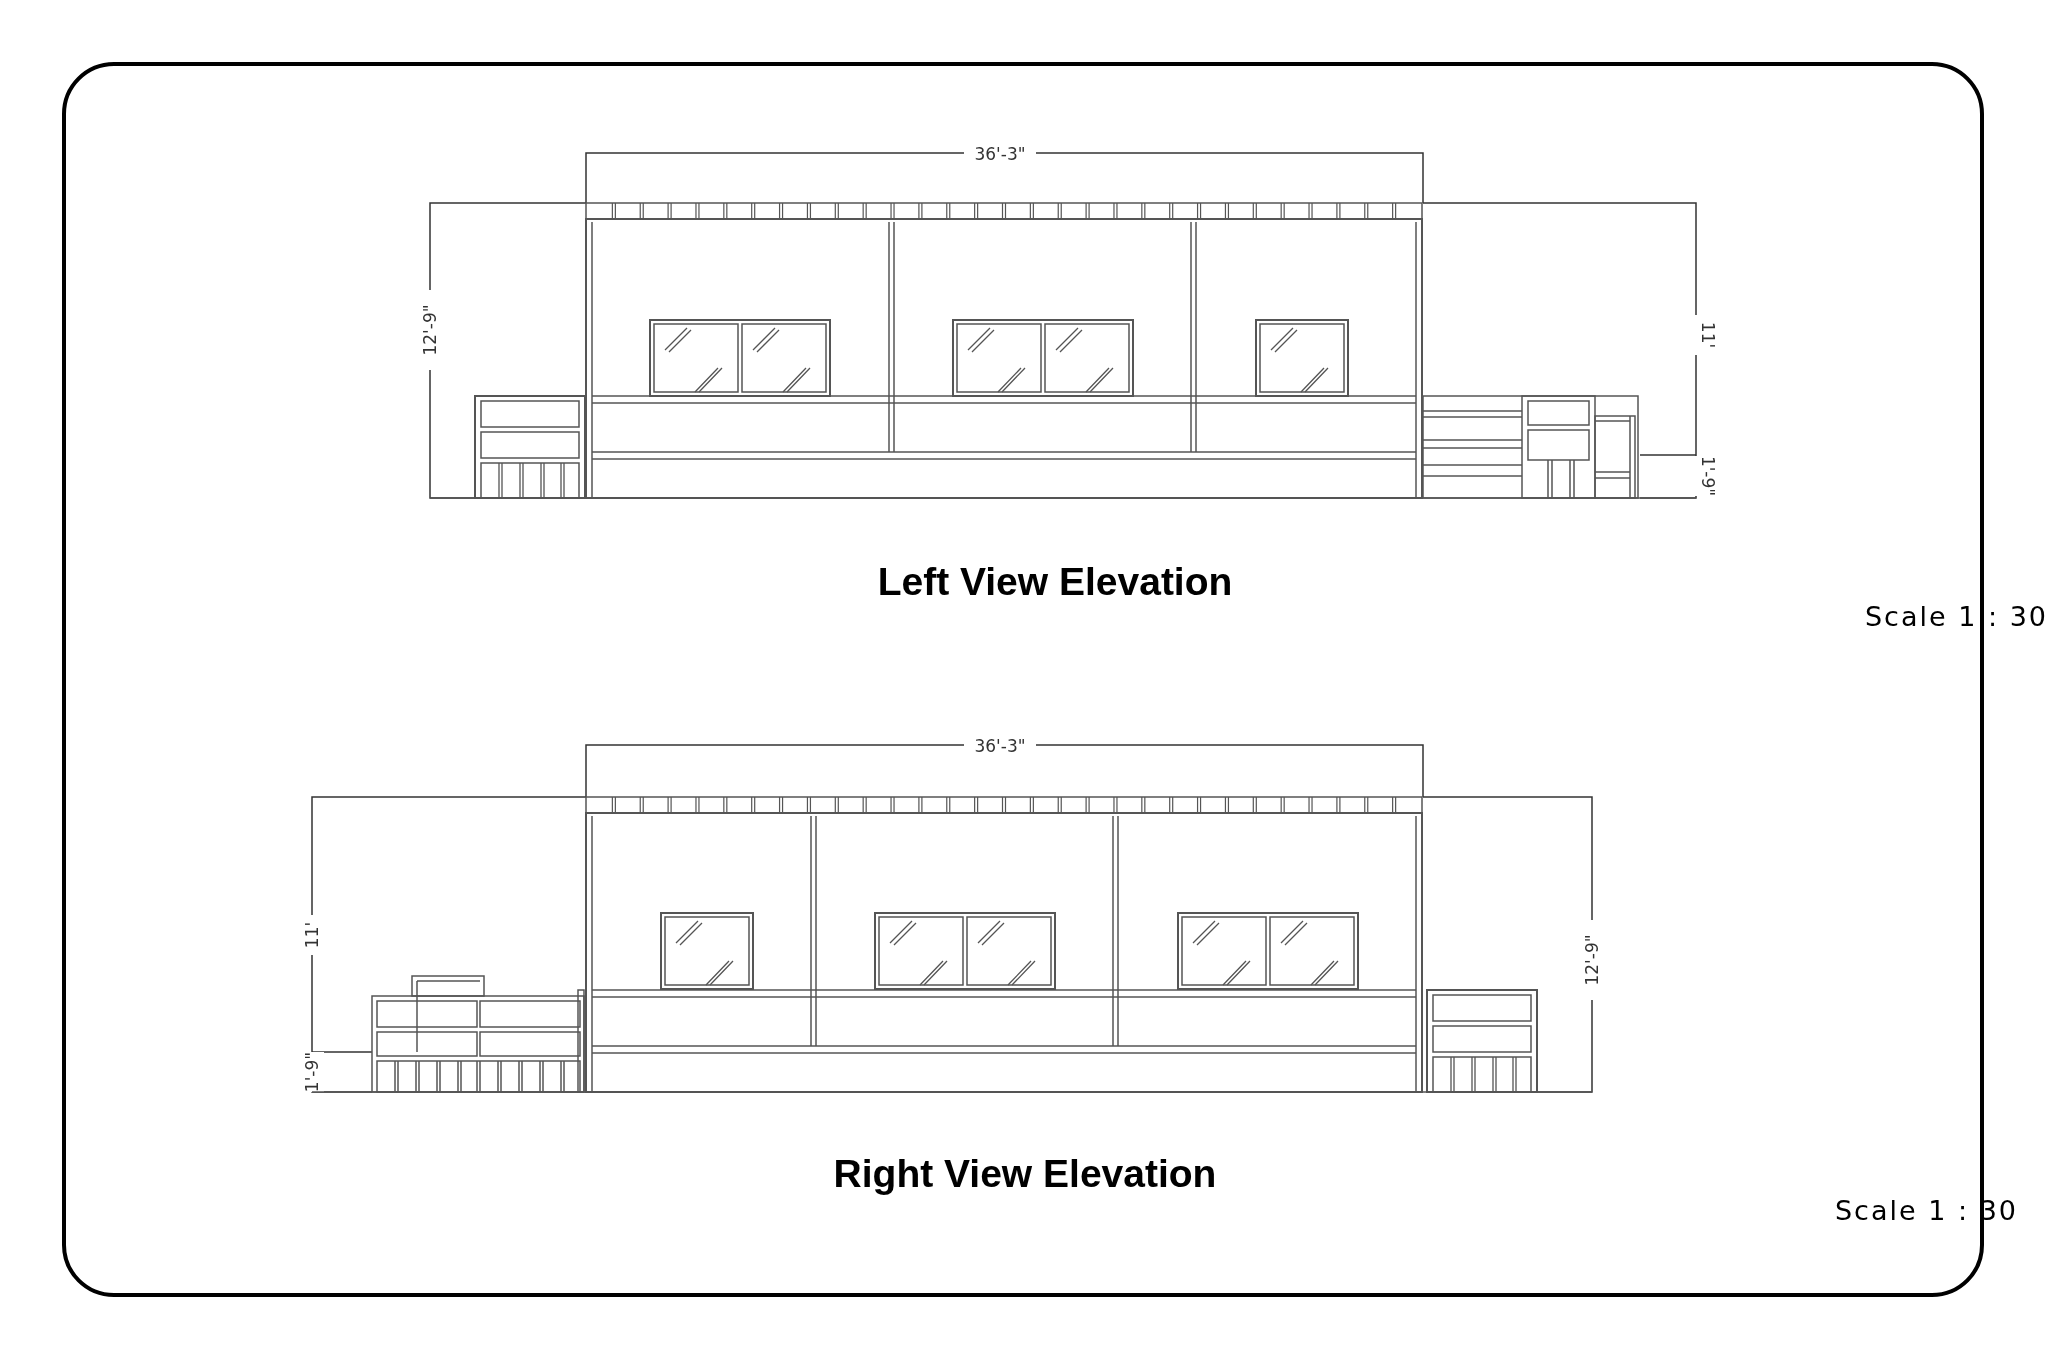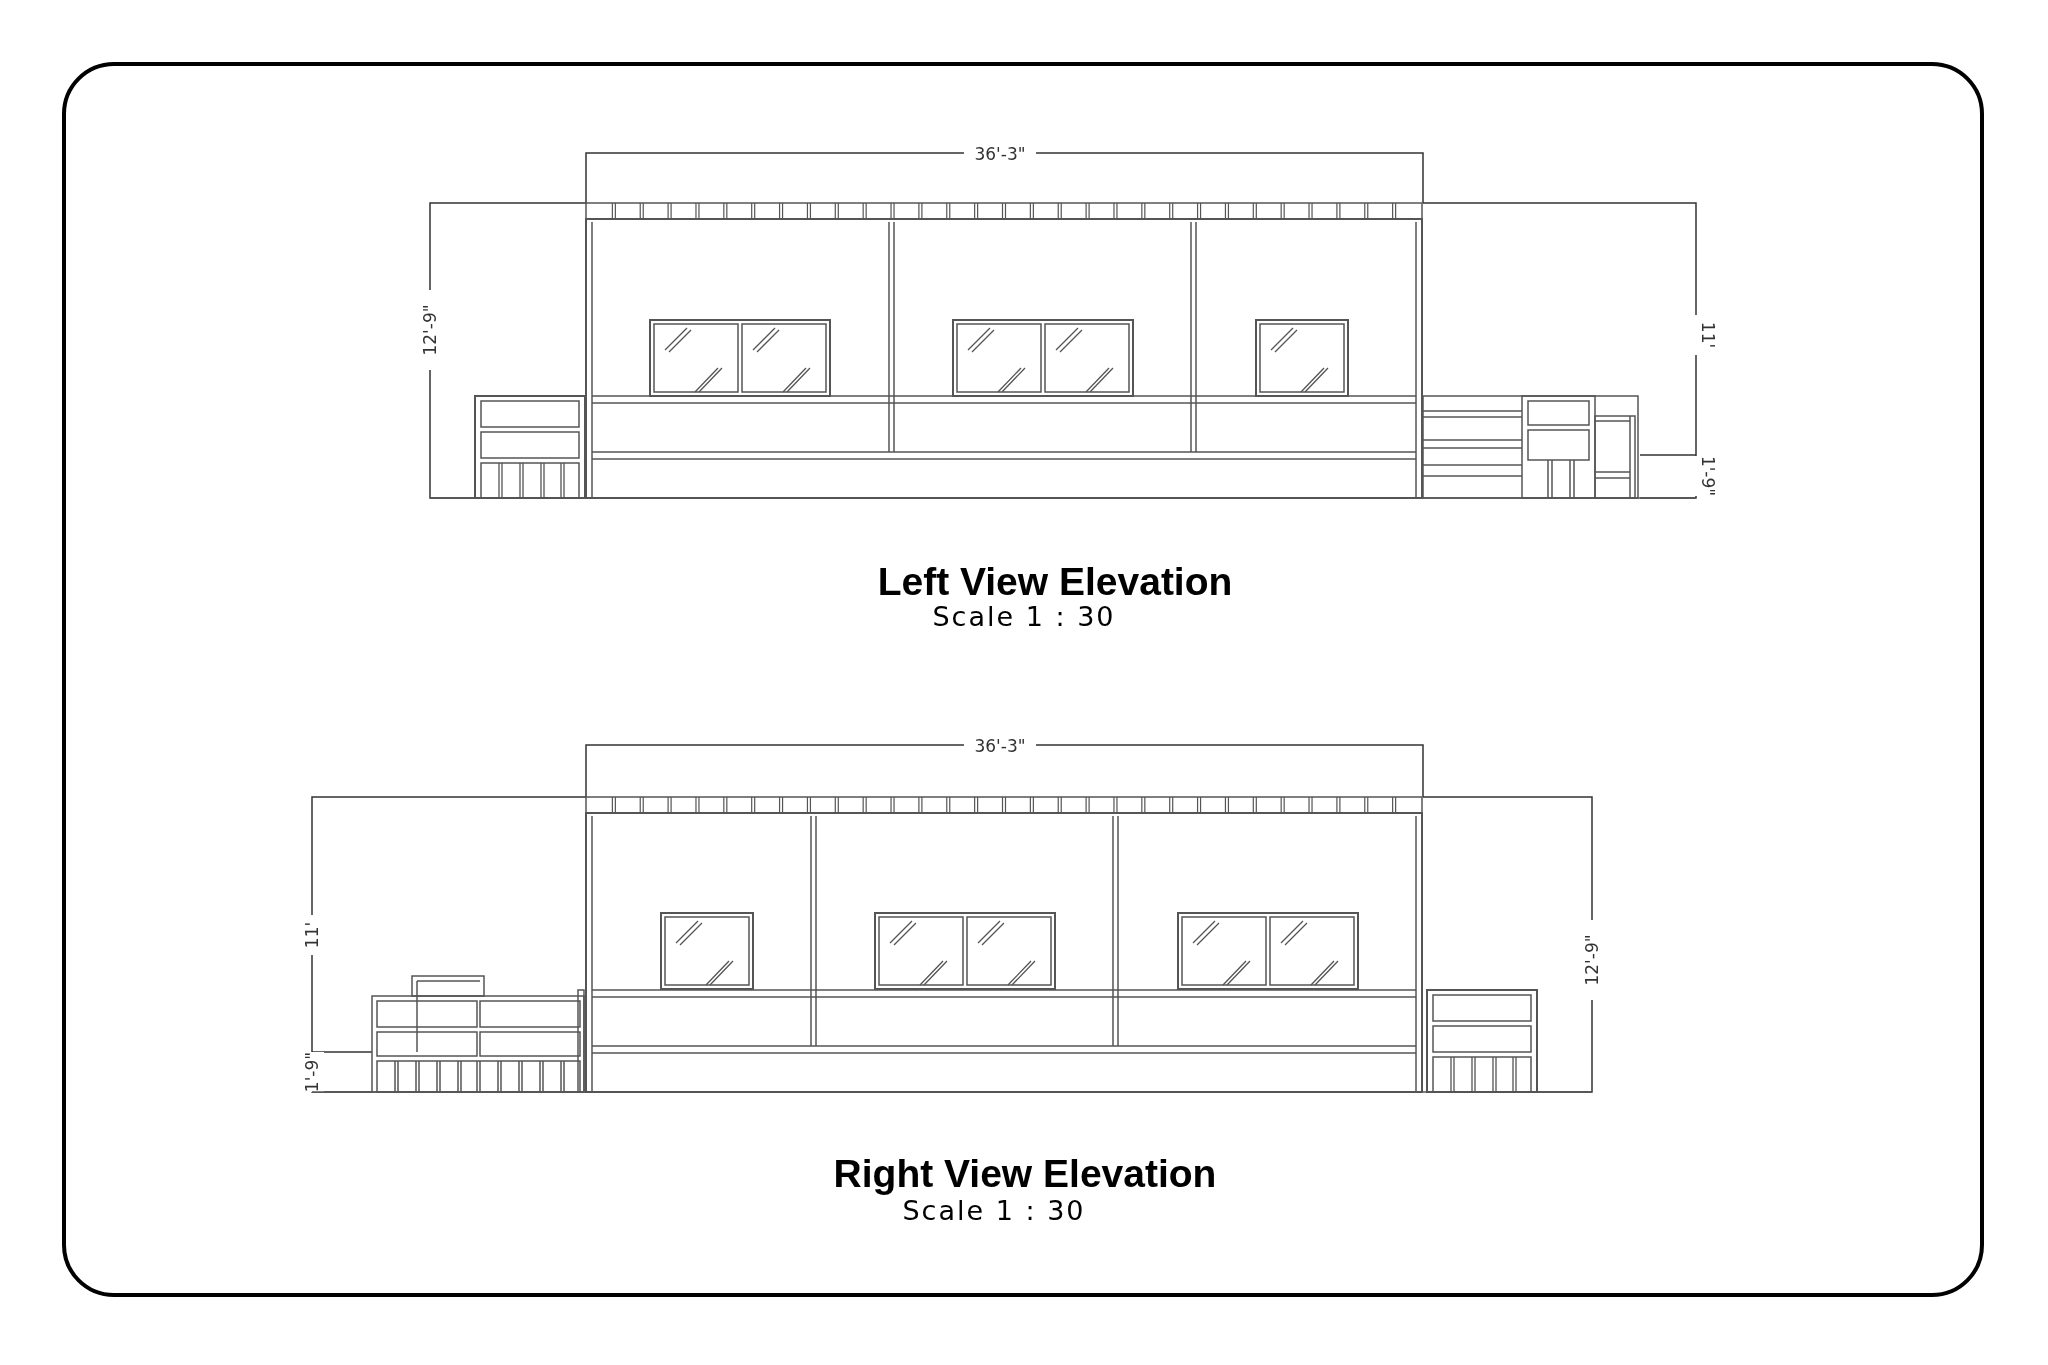--- a/index.html
+++ b/index.html
@@ -9,21 +9,21 @@
     border: 4px solid #000; border-radius: 52px; box-sizing: border-box;
   }
   svg.drawing { position: absolute; left: 0; top: 0; }
   .title {
     position: absolute; left: 0; width: 100%; text-align: center;
     font-family: "Liberation Sans", sans-serif; font-weight: bold; color: #000;
     font-size: 39px;
     padding-left: 31px;
   }
   .scale {
-    position: absolute; left: 0; width: 100%; text-align: center;
+    position: absolute; left: 0; width: 100%; text-align: right;
     font-family: "DejaVu Sans", sans-serif; color: #000; font-size: 27px; letter-spacing: 2px;
   }
   .dim {
     font-family: "DejaVu Sans", sans-serif; font-size: 17px; fill: #333;
   }
 </style>
 </head>
 <body>
 
 <div class="frame"></div>

